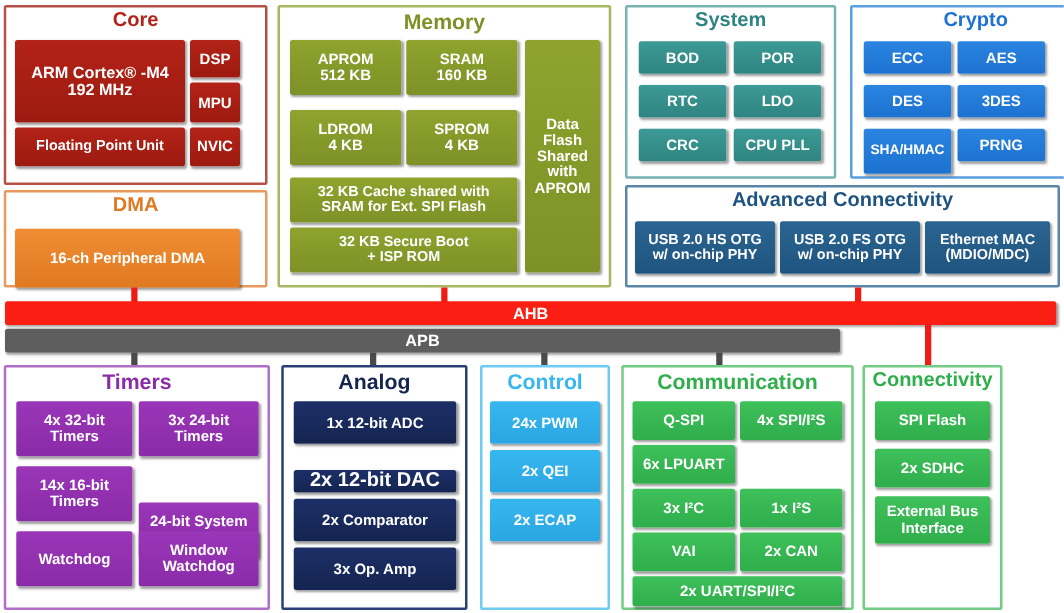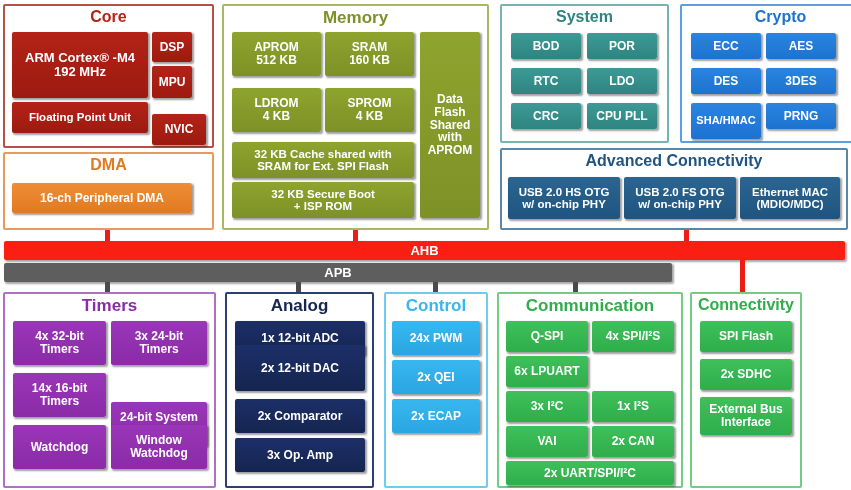--- a/index.html
+++ b/index.html
@@ -89,28 +89,28 @@
   </div>
   <div class="blk t-core" style="left:152px; top:32px; width:40px; height:30px; font-size:12px;">
     <span>DSP</span>
   </div>
   <div class="blk t-core" style="left:152px; top:66px; width:40px; height:32px; font-size:12px;">
     <span>MPU</span>
   </div>
   <div class="blk t-core" style="left:12px; top:102px; width:136px; height:31px; font-size:11.5px;">
     <span>Floating Point Unit</span>
   </div>
-  <div class="blk t-core" style="left:152px; top:114px; width:54px; height:31px; font-size:12px;text-align:center;">
+  <div class="blk t-core" style="left:152px; top:102px; width:40px; height:31px; font-size:12px;text-align:center;">
     <span>NVIC</span>
   </div>
 
   <div class="panel" style="left:3px; top:152px; width:211px; height:78px; border-color:#e89a5e;">
     <div class="panel-title" style="color:#e07a22; font-size:16px; margin-top:3px;">DMA</div>
   </div>
-  <div class="blk t-dma" style="left:12px; top:183px; width:180px; height:30px; font-size:12px;">
+  <div class="blk t-dma" style="left:12px; top:183px; width:180px; height:47px; font-size:12px;">
     <span>16-ch Peripheral DMA</span>
   </div>
 
   <div class="panel" style="left:222px; top:4px; width:267px; height:226px; border-color:#a6b860;">
     <div class="panel-title" style="color:#7d9127; font-size:17px; margin-top:3px;">Memory</div>
   </div>
   <div class="blk t-mem" style="left:232px; top:32px; width:89px; height:44px; font-size:12px;">
     <div>
         <span>APROM</span>
          <span>512 KB</span>
@@ -277,21 +277,21 @@
          <span>Watchdog</span>
       </div>
   </div>
 
   <div class="panel" style="left:225px; top:292px; width:149px; height:196px; border-color:#2b3f75;">
     <div class="panel-title" style="color:#152551; font-size:17px; margin-top:3px;">Analog</div>
   </div>
   <div class="blk t-ana" style="left:235px; top:321px; width:130px; height:34px; font-size:12px;">
     <span>1x 12-bit ADC</span>
   </div>
-  <div class="blk t-ana" style="left:235px; top:345px; width:130px; height:46px; font-size:12px;">
+  <div class="blk t-ana" style="left:235px; top:376px; width:130px; height:18px; font-size:16px;">
     <span>2x 12-bit DAC</span>
   </div>
   <div class="blk t-ana" style="left:235px; top:399px; width:130px; height:34px; font-size:12px;">
     <span>2x Comparator</span>
   </div>
   <div class="blk t-ana" style="left:235px; top:438px; width:130px; height:34px; font-size:12px;">
     <span>3x Op. Amp</span>
   </div>
 
   <div class="panel" style="left:384px; top:292px; width:104px; height:196px; border-color:#6ecbf2;">

